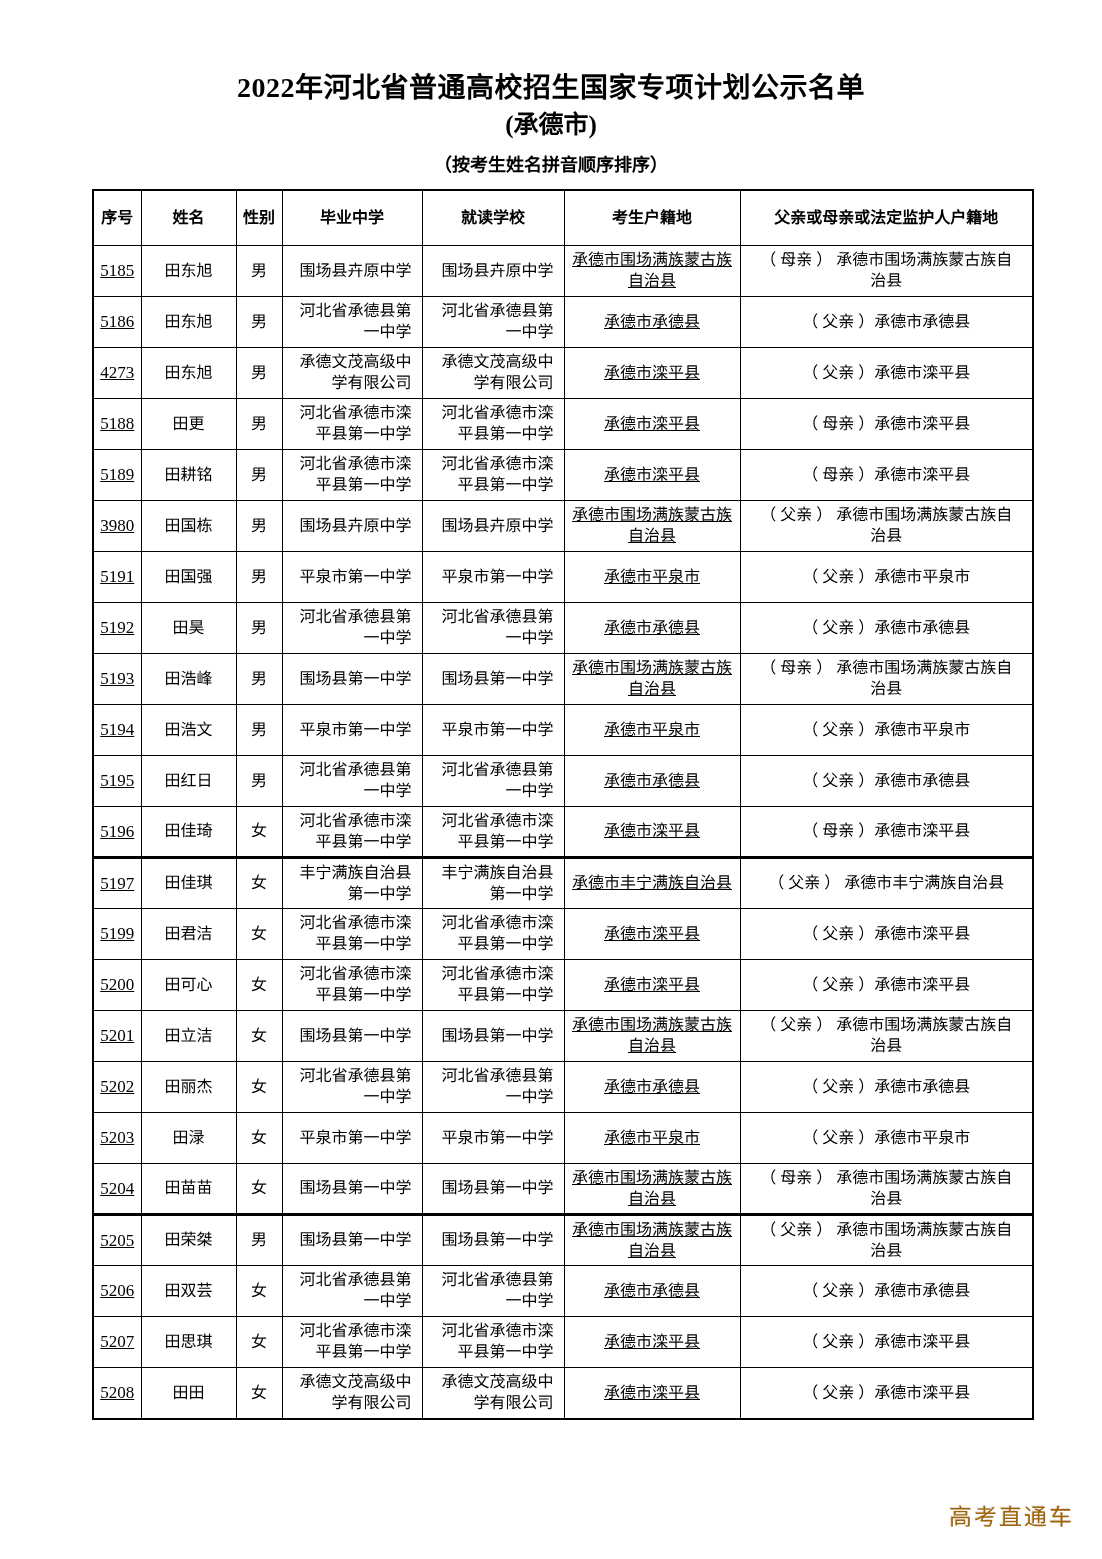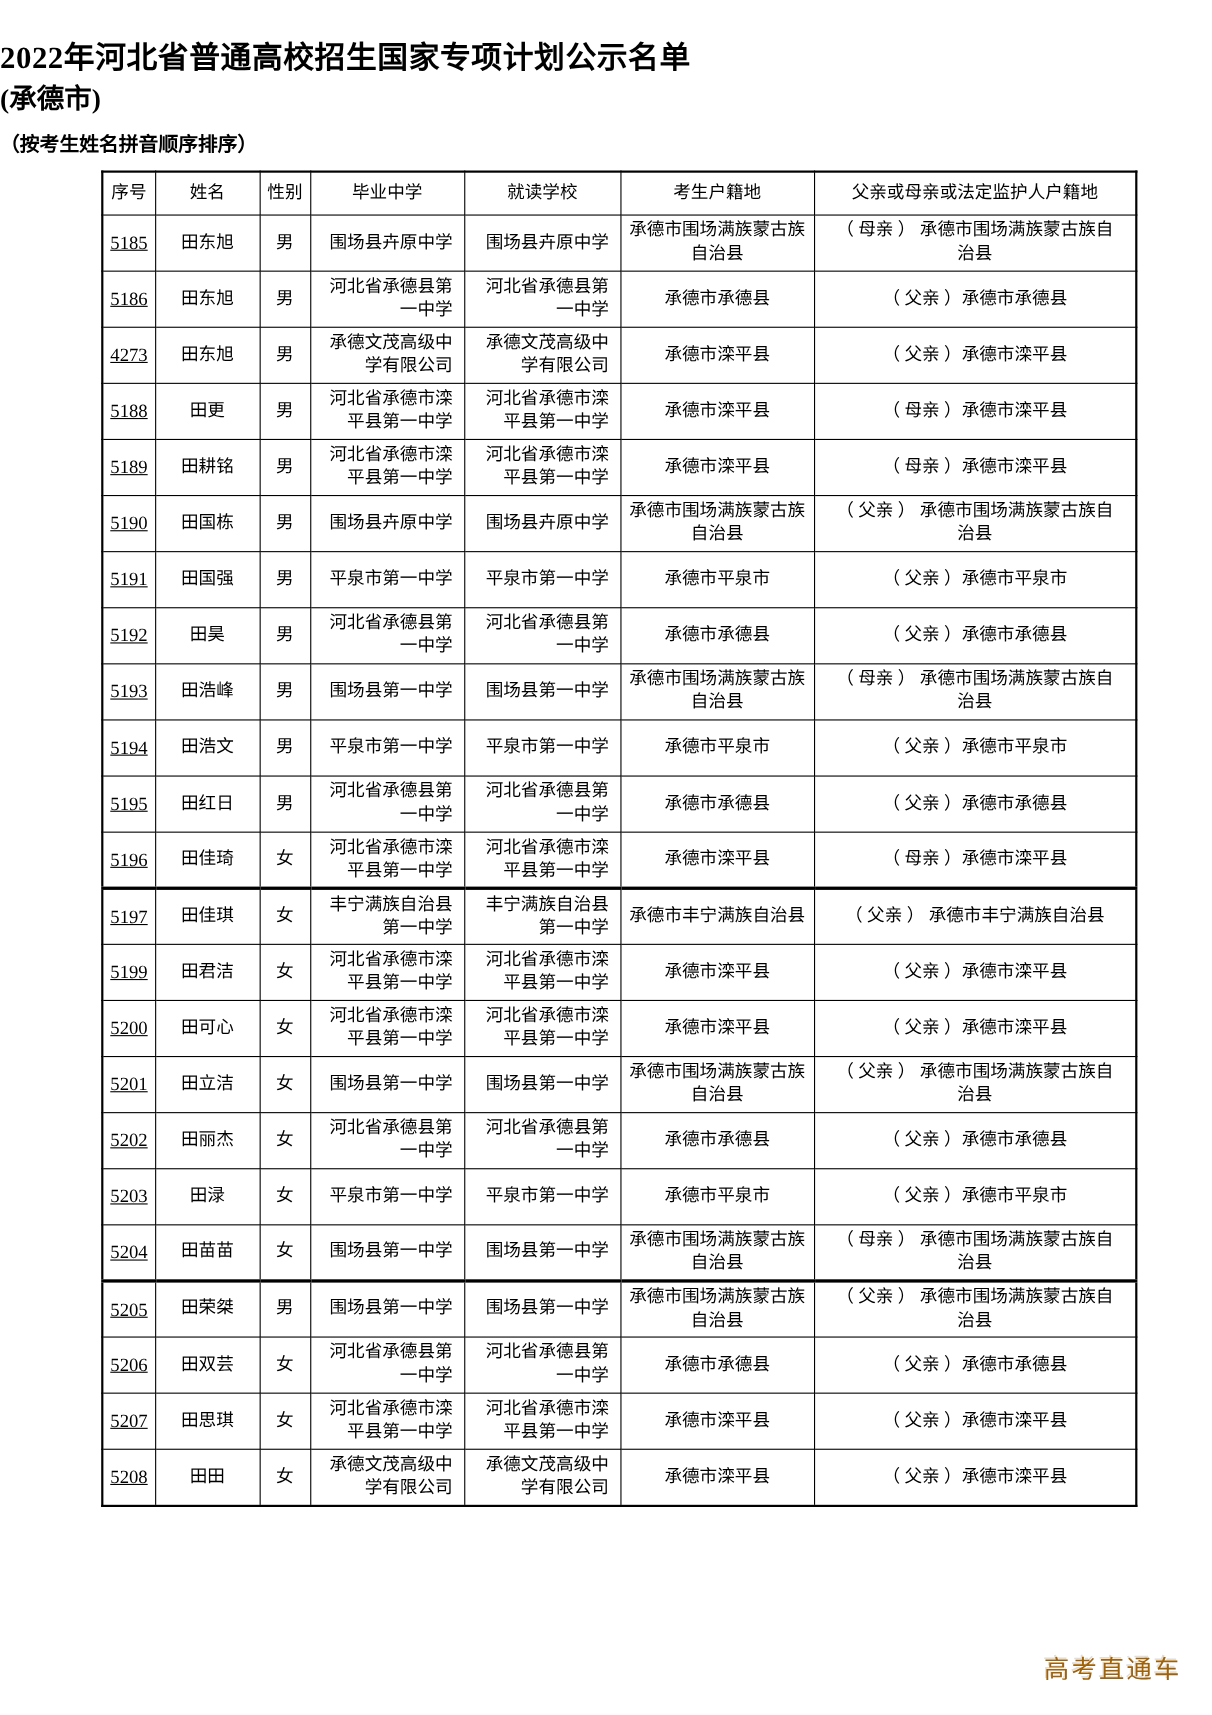--- a/index.html
+++ b/index.html
@@ -6,22 +6,22 @@
   html, body { background: #ffffff; }
   body {
     width: 1102px;
     height: 1559px;
     position: relative;
     font-family: "Liberation Serif", "DejaVu Serif", serif;
     color: #000000;
     overflow: hidden;
   }
   .header-block {
-    padding-top: 36px;
-    text-align: left;
+    padding-top: 70px;
+    text-align: center;
     font-weight: bold;
     line-height: 1.25;
   }
   .doc-title {
     font-size: 28px;
     letter-spacing: 0.5px;
   }
   .doc-subtitle {
     font-size: 25px;
     margin-top: 4px;
@@ -42,34 +42,34 @@
   .roster th, .roster td {
     border: 1px solid #000000;
     text-align: center;
     vertical-align: middle;
     font-size: 16px;
     line-height: 1.3;
     padding: 2px 4px;
     overflow: hidden;
   }
   .roster th {
-    height: 40px;
-    font-weight: normal;
+    height: 56px;
+    font-weight: bold;
     font-size: 16px;
   }
   .roster td { height: 51px; }
   .roster col.c-serial   { width: 48px; }
   .roster col.c-name     { width: 95px; }
   .roster col.c-gender   { width: 46px; }
   .roster col.c-gradsch  { width: 140px; }
   .roster col.c-attsch   { width: 142px; }
   .roster col.c-resid    { width: 176px; }
   .roster col.c-guardian { width: 293px; }
   .roster td:nth-child(4), .roster td:nth-child(5) { padding: 2px 10px; text-align: right; }
-  .roster td:nth-child(6) { padding: 2px 4px; }
+  .roster td:nth-child(6) { padding: 2px 4px; text-decoration: underline; }
   .roster td:nth-child(7) { padding: 2px 14px; }
   .roster td:first-child { font-size: 17px; text-decoration: underline; }
   tr.thick-top td { border-top: 3px solid #000000; }
   .watermark {
     position: absolute;
     top: 1498px;
     right: 28px;
     font-size: 23px;
     letter-spacing: 2px;
     color: #a16207;
@@ -152,21 +152,21 @@
     <td>5189</td>
     <td>田耕铭</td>
     <td>男</td>
     <td>河北省承德市滦平县第一中学</td>
     <td>河北省承德市滦平县第一中学</td>
     <td>承德市滦平县</td>
     <td>（ 母亲 ）承德市滦平县</td>
   </tr>
 
   <tr>
-    <td>5190</td>
+    <td>3980</td>
     <td>田国栋</td>
     <td>男</td>
     <td>围场县卉原中学</td>
     <td>围场县卉原中学</td>
     <td>承德市围场满族蒙古族自治县</td>
     <td>（ 父亲 ） 承德市围场满族蒙古族自治县</td>
   </tr>
 
   <tr>
     <td>5191</td>

